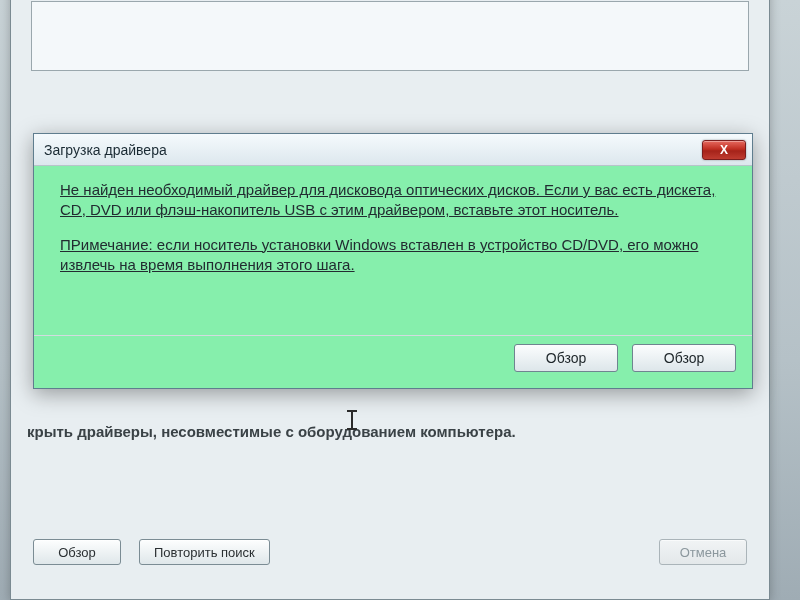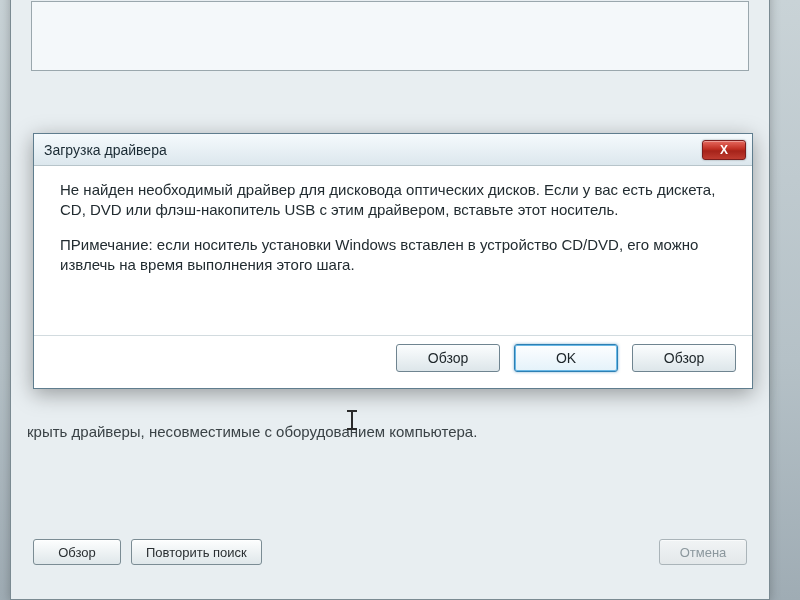--- a/index.html
+++ b/index.html
@@ -37,20 +37,21 @@
     border: 1px solid #9aa7ad;
     background: #f4f8fa;
   }
   .parent-text {
     position: absolute;
     left: 16px;
     top: 442px;
     right: 20px;
     color: #3a4246;
     font-size: 15px;
+    font-weight: bold;
   }
   .parent-buttons {
     position: absolute;
     left: 0;
     right: 0;
     bottom: 34px;
     display: flex;
     align-items: center;
     padding: 0 22px;
   }
@@ -61,38 +62,38 @@
     padding: 0 14px;
     border: 1px solid #7b8c94;
     background: linear-gradient(#fdfefe, #dfe7ea);
     color: #2a2f32;
     font-size: 13px;
     border-radius: 3px;
     cursor: pointer;
     display: inline-flex;
     align-items: center;
     justify-content: center;
-    margin-left: 10px;
+    margin-left: 18px;
     box-shadow: 0 1px 0 rgba(255,255,255,0.6) inset;
   }
   .btn[disabled] {
     color: #8b979d;
     background: linear-gradient(#f1f4f5, #e3e8ea);
     border-color: #aab4b9;
     cursor: default;
   }
   .btn:first-child { margin-left: 0; }
 
   
   .dialog {
     position: absolute;
     left: 33px;
     top: 133px;
     width: 720px;
-    background: #ffffff;
+    background: #86efac;
     border: 1px solid #5f7d8e;
     box-shadow: 0 5px 20px rgba(0,0,0,0.35);
   }
   .titlebar {
     height: 32px;
     display: flex;
     align-items: center;
     background: linear-gradient(#f5fafd, #dce7ed);
     border-bottom: 1px solid #b7c4ca;
     padding: 0 6px 0 10px;
@@ -117,21 +118,21 @@
     font-size: 12px;
     cursor: pointer;
     box-shadow: 0 0 2px rgba(0,0,0,0.4), inset 0 1px 0 rgba(255,255,255,0.35);
   }
   .dialog-body {
     padding: 14px 26px 12px 26px;
     color: #222c31;
     font-size: 15px;
     line-height: 1.35;
   }
-  .dialog-body p { margin: 0 0 14px 0; }
+  .dialog-body p { margin: 0 0 14px 0; text-decoration: underline; }
   .cursor-ibeam {
     position: absolute;
     left: 313px;
     top: 244px;
     width: 10px;
     height: 20px;
     pointer-events: none;
   }
   .cursor-ibeam::before,
   .cursor-ibeam::after,
@@ -197,16 +198,15 @@
   <div class="dialog-body" style="position:relative;">
     <p>Не найден необходимый драйвер для дисковода оптических дисков. Если у вас есть дискета, CD, DVD или флэш-накопитель USB с этим драйвером, вставьте этот носитель.</p>
     <p>ПРимечание: если носитель установки Windows вставлен в устройство CD/DVD, его можно извлечь на время выполнения этого шага.</p>
     <div style="height:34px;"></div>
     <div class="cursor-ibeam">
         <span></span>
       </div>
   </div>
   <div class="dialog-buttons">
     <button class="dbtn">Обзор</button>
-    <button class="dbtn default">OK</button>
     <button class="dbtn">Обзор</button>
   </div>
 </div>
 
 </body></html>

